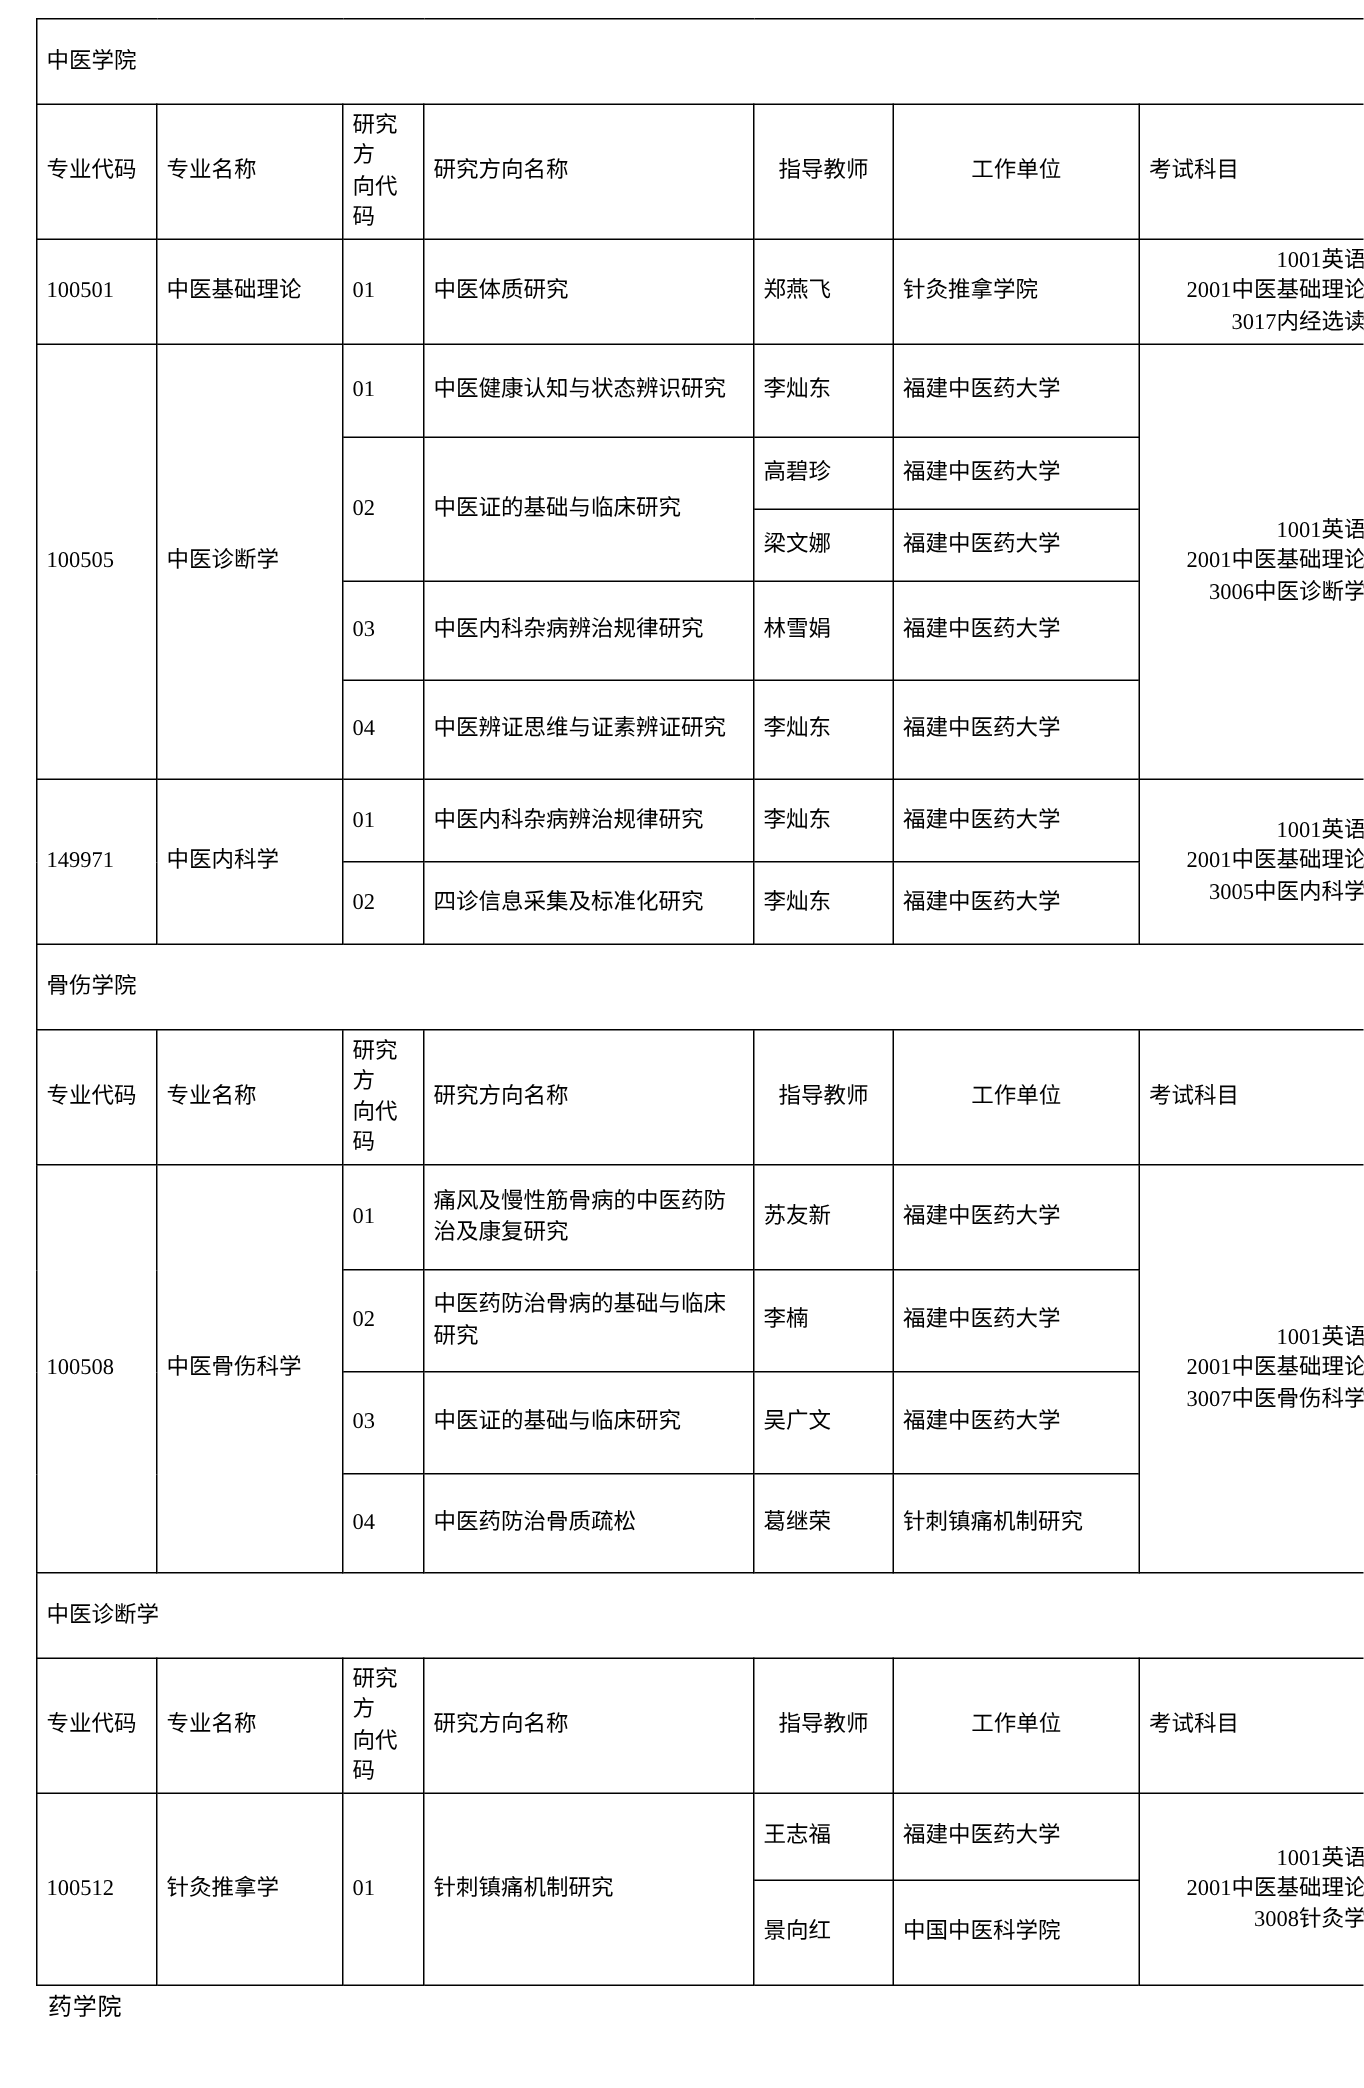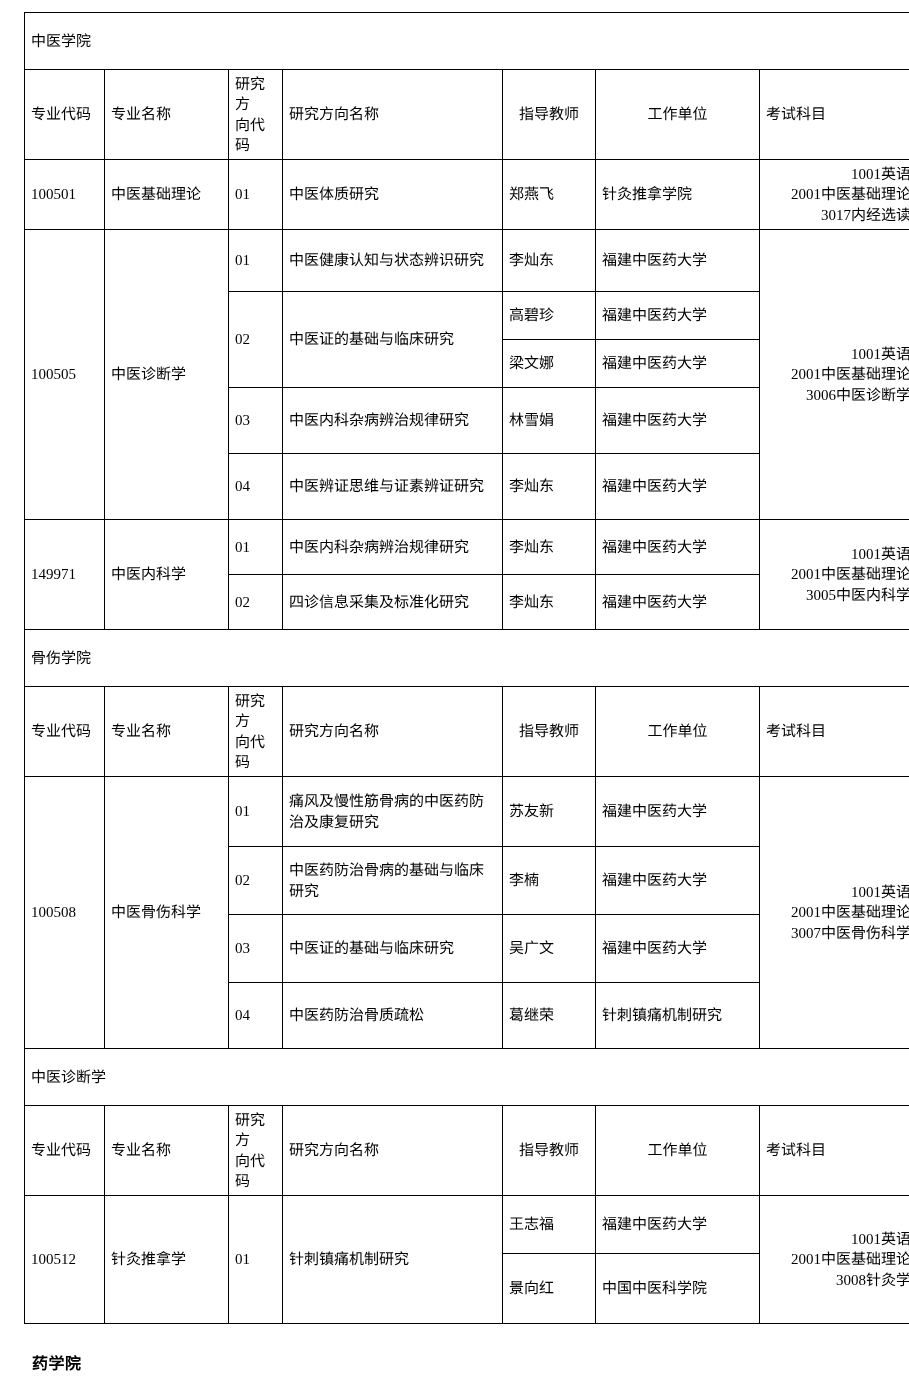--- a/index.html
+++ b/index.html
@@ -75,24 +75,23 @@
   
   col.c-code   { width: 80px; }
   col.c-name   { width: 124px; }
   col.c-dircode{ width: 54px; }
   col.c-dirname{ width: 220px; }
   col.c-teacher{ width: 93px; }
   col.c-org    { width: 164px; }
   col.c-exam   { width: 158px; }
 
   .trailing-title {
-    margin-top: 26px;
     padding-left: 8px;
     font-size: 16px;
-    font-weight: bold;
+    font-weight: normal;
     font-family: "Liberation Sans", "DejaVu Sans", sans-serif;
     letter-spacing: 0.5px;
   }
 </style>
 </head>
 <body>
 
 <div class="page">
 
   <table class="doc-table">

